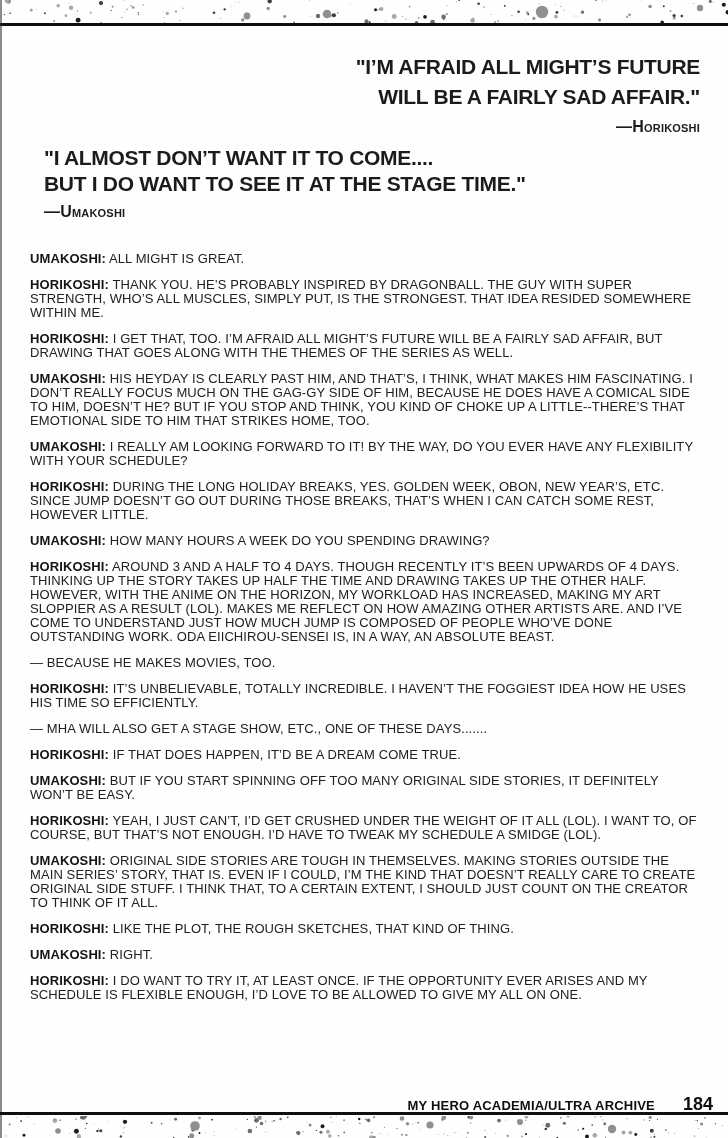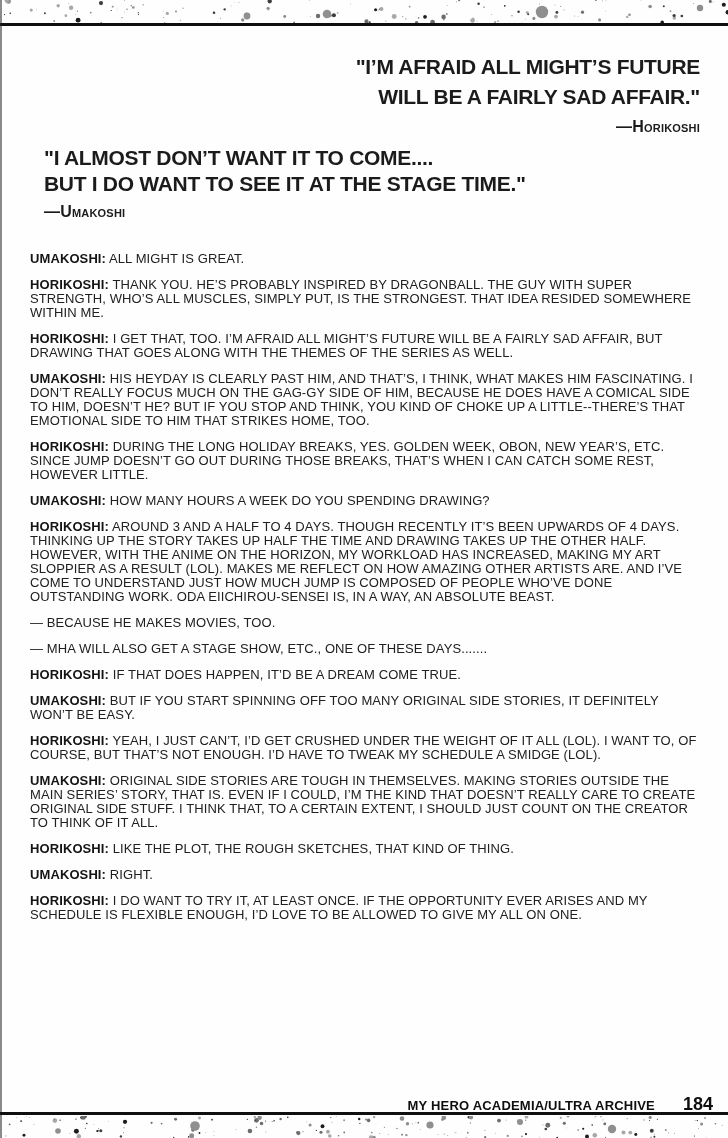--- a/index.html
+++ b/index.html
@@ -186,24 +186,26 @@
     <div class="q-line">"I ALMOST DON’T WANT IT TO COME....</div>
     <div class="q-line">BUT I DO WANT TO SEE IT AT THE STAGE TIME."</div>
     <div class="q-attr">—Umakoshi</div>
   </div>
 
   <div class="dialogue" id="dialogue">
       <p><b class="spk">UMAKOSHI:</b> <span>ALL MIGHT IS GREAT.</span></p>
       <p><b class="spk">HORIKOSHI:</b> <span>THANK YOU. HE’S PROBABLY INSPIRED BY DRAGONBALL. THE GUY WITH SUPER STRENGTH, WHO’S ALL MUSCLES, SIMPLY PUT, IS THE STRONGEST. THAT IDEA RESIDED SOMEWHERE WITHIN ME.</span></p>
       <p><b class="spk">HORIKOSHI:</b> <span>I GET THAT, TOO. I’M AFRAID ALL MIGHT’S FUTURE WILL BE A FAIRLY SAD AFFAIR, BUT DRAWING THAT GOES ALONG WITH THE THEMES OF THE SERIES AS WELL.</span></p>
       <p><b class="spk">UMAKOSHI:</b> <span>HIS HEYDAY IS CLEARLY PAST HIM, AND THAT’S, I THINK, WHAT MAKES HIM FASCINATING. I DON’T REALLY FOCUS MUCH ON THE GAG-GY SIDE OF HIM, BECAUSE HE DOES HAVE A COMICAL SIDE TO HIM, DOESN’T HE? BUT IF YOU STOP AND THINK, YOU KIND OF CHOKE UP A LITTLE--THERE’S THAT EMOTIONAL SIDE TO HIM THAT STRIKES HOME, TOO.</span></p>
+      <p><b class="spk">UMAKOSHI:</b> <span>I REALLY AM LOOKING FORWARD TO IT! BY THE WAY, DO YOU EVER HAVE ANY FLEXIBILITY WITH YOUR SCHEDULE?</span></p>
       <p><b class="spk">HORIKOSHI:</b> <span>DURING THE LONG HOLIDAY BREAKS, YES. GOLDEN WEEK, OBON, NEW YEAR’S, ETC. SINCE JUMP DOESN’T GO OUT DURING THOSE BREAKS, THAT’S WHEN I CAN CATCH SOME REST, HOWEVER LITTLE.</span></p>
       <p><b class="spk">UMAKOSHI:</b> <span>HOW MANY HOURS A WEEK DO YOU SPENDING DRAWING?</span></p>
       <p><b class="spk">HORIKOSHI:</b> <span>AROUND 3 AND A HALF TO 4 DAYS. THOUGH RECENTLY IT’S BEEN UPWARDS OF 4 DAYS. THINKING UP THE STORY TAKES UP HALF THE TIME AND DRAWING TAKES UP THE OTHER HALF. HOWEVER, WITH THE ANIME ON THE HORIZON, MY WORKLOAD HAS INCREASED, MAKING MY ART SLOPPIER AS A RESULT (LOL). MAKES ME REFLECT ON HOW AMAZING OTHER ARTISTS ARE. AND I’VE COME TO UNDERSTAND JUST HOW MUCH JUMP IS COMPOSED OF PEOPLE WHO’VE DONE OUTSTANDING WORK. ODA EIICHIROU-SENSEI IS, IN A WAY, AN ABSOLUTE BEAST.</span></p>
       <p><span>— BECAUSE HE MAKES MOVIES, TOO.</span></p>
+      <p><b class="spk">HORIKOSHI:</b> <span>IT’S UNBELIEVABLE, TOTALLY INCREDIBLE. I HAVEN’T THE FOGGIEST IDEA HOW HE USES HIS TIME SO EFFICIENTLY.</span></p>
       <p><span>— MHA WILL ALSO GET A STAGE SHOW, ETC., ONE OF THESE DAYS.......</span></p>
       <p><b class="spk">HORIKOSHI:</b> <span>IF THAT DOES HAPPEN, IT’D BE A DREAM COME TRUE.</span></p>
       <p><b class="spk">UMAKOSHI:</b> <span>BUT IF YOU START SPINNING OFF TOO MANY ORIGINAL SIDE STORIES, IT DEFINITELY WON’T BE EASY.</span></p>
       <p><b class="spk">HORIKOSHI:</b> <span>YEAH, I JUST CAN’T, I’D GET CRUSHED UNDER THE WEIGHT OF IT ALL (LOL). I WANT TO, OF COURSE, BUT THAT’S NOT ENOUGH. I’D HAVE TO TWEAK MY SCHEDULE A SMIDGE (LOL).</span></p>
       <p><b class="spk">UMAKOSHI:</b> <span>ORIGINAL SIDE STORIES ARE TOUGH IN THEMSELVES. MAKING STORIES OUTSIDE THE MAIN SERIES’ STORY, THAT IS. EVEN IF I COULD, I’M THE KIND THAT DOESN’T REALLY CARE TO CREATE ORIGINAL SIDE STUFF. I THINK THAT, TO A CERTAIN EXTENT, I SHOULD JUST COUNT ON THE CREATOR TO THINK OF IT ALL.</span></p>
       <p><b class="spk">HORIKOSHI:</b> <span>LIKE THE PLOT, THE ROUGH SKETCHES, THAT KIND OF THING.</span></p>
       <p><b class="spk">UMAKOSHI:</b> <span>RIGHT.</span></p>
       <p><b class="spk">HORIKOSHI:</b> <span>I DO WANT TO TRY IT, AT LEAST ONCE. IF THE OPPORTUNITY EVER ARISES AND MY SCHEDULE IS FLEXIBLE ENOUGH, I’D LOVE TO BE ALLOWED TO GIVE MY ALL ON ONE.</span></p>
     </div>
 

